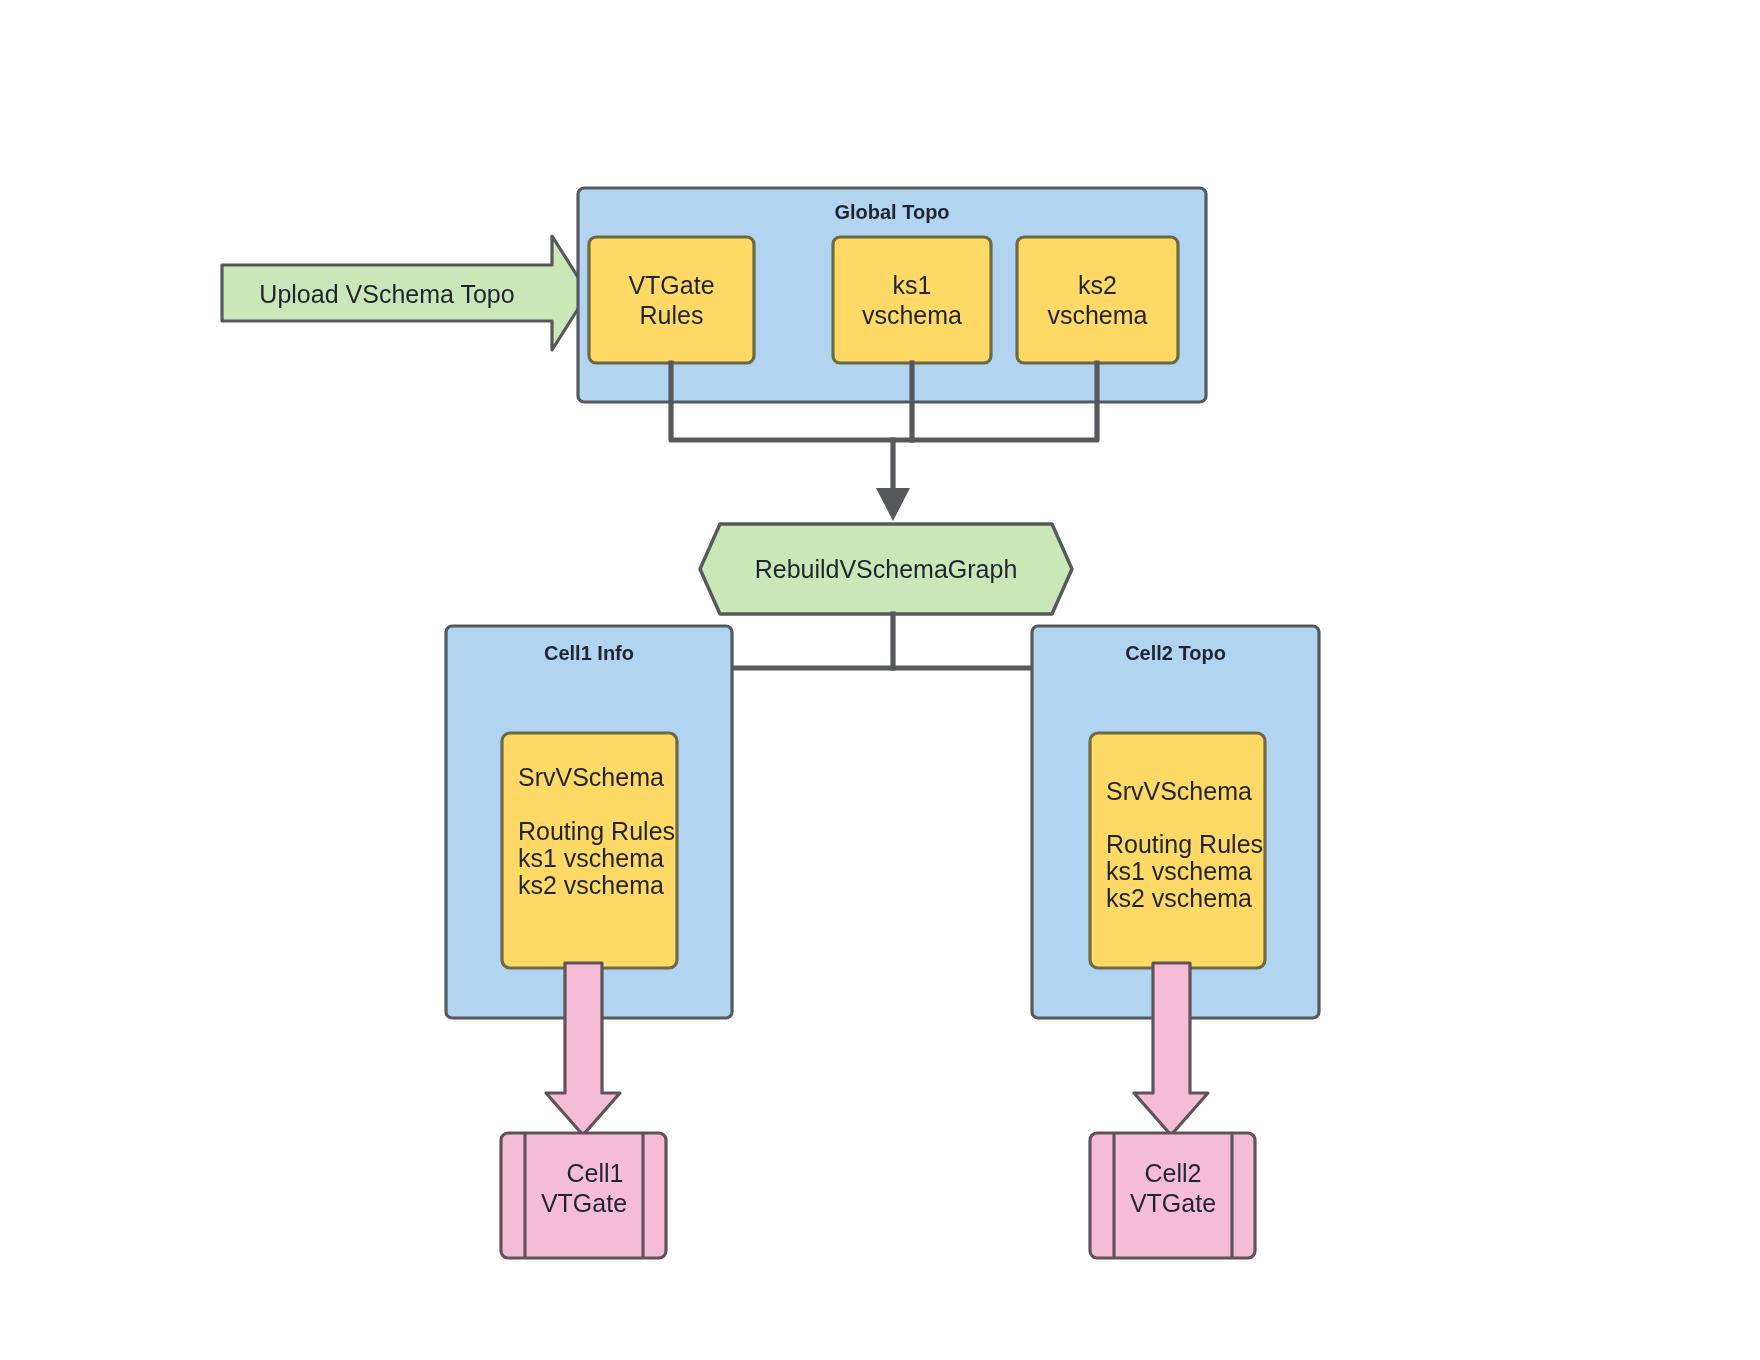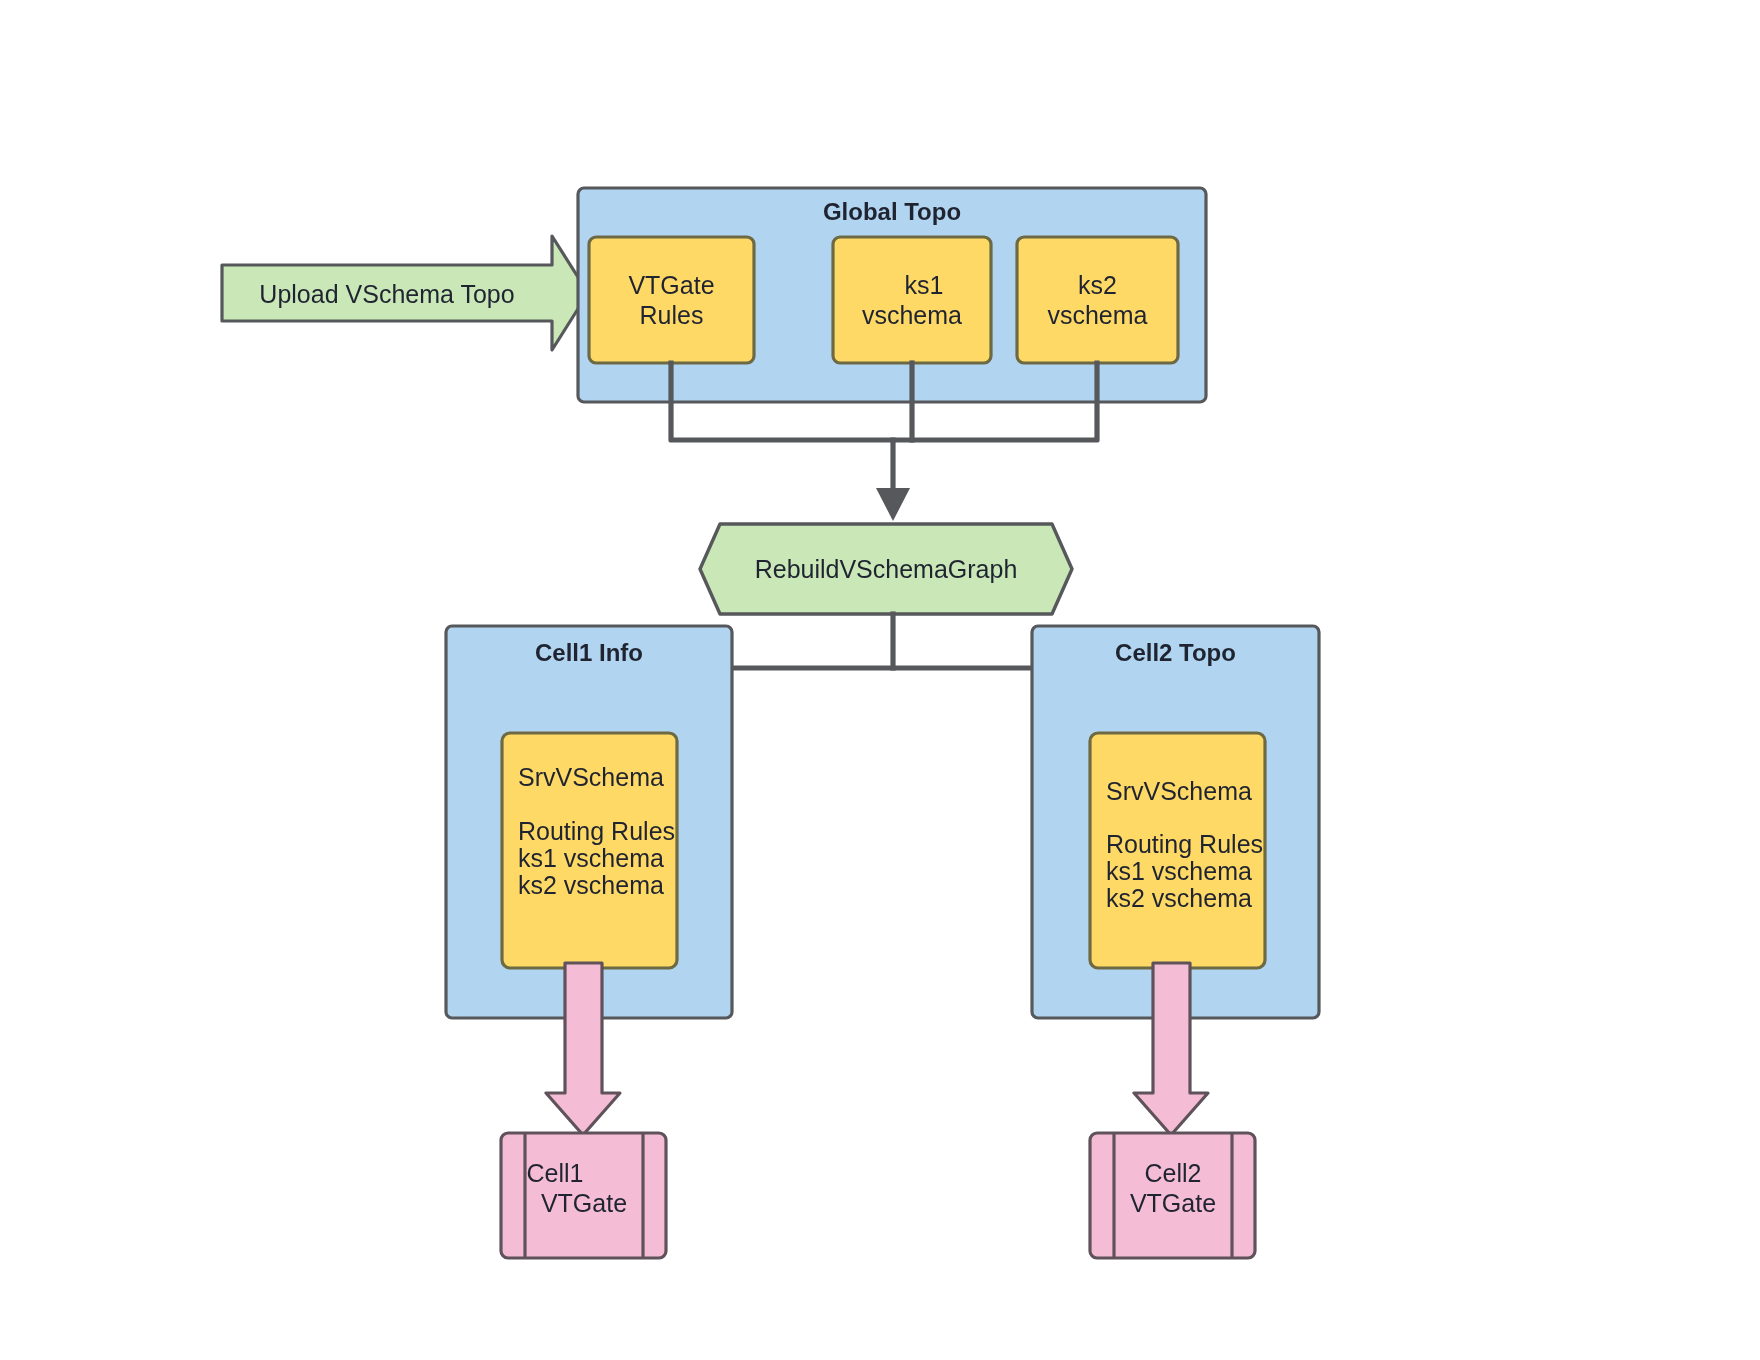--- a/index.html
+++ b/index.html
@@ -28,21 +28,21 @@
   }
   .lbl {
     position: absolute;
     color: #1f2430;
     font-size: 25px;
     line-height: 30px;
     white-space: pre;
   }
   .lbl-title {
     font-weight: bold;
-    font-size: 24px;
+    font-size: 20px;
     text-align: center;
   }
   .lbl-center {
     text-align: center;
   }
   .lbl-left {
     text-align: left;
   }
 </style>
 </head>
@@ -135,36 +135,36 @@
 
   </svg>
 
   <div class="lbl lbl-center" style="left:222px; top:279px; width:330px;">Upload VSchema Topo</div>
 
   <div class="lbl lbl-title" style="left:578px; top:197px; width:628px;">Global Topo</div>
 
   <div class="lbl lbl-center" style="left:589px; top:270px; width:165px;">VTGate</div>
   <div class="lbl lbl-center" style="left:589px; top:300px; width:165px;">Rules</div>
 
-  <div class="lbl lbl-center" style="left:833px; top:270px; width:182px;">ks1</div>
+  <div class="lbl lbl-center" style="left:833px; top:270px; width:158px;">ks1</div>
   <div class="lbl lbl-center" style="left:833px; top:300px; width:158px;">vschema</div>
 
   <div class="lbl lbl-center" style="left:1017px; top:270px; width:161px;">ks2</div>
   <div class="lbl lbl-center" style="left:1017px; top:300px; width:161px;">vschema</div>
 
   <div class="lbl lbl-center" style="left:700px; top:554px; width:372px;">RebuildVSchemaGraph</div>
 
   <div class="lbl lbl-title" style="left:446px; top:638px; width:286px;">Cell1 Info</div>
 
   <div class="lbl lbl-left" style="left:518px; top:762px; width:170px;">SrvVSchema</div>
   <div class="lbl lbl-left" style="left:518px; top:816px; width:170px;">Routing Rules</div>
   <div class="lbl lbl-left" style="left:518px; top:843px; width:170px;">ks1 vschema</div>
   <div class="lbl lbl-left" style="left:518px; top:870px; width:170px;">ks2 vschema</div>
 
-  <div class="lbl lbl-center" style="left:496px; top:1158px; width:118px;text-align:center;">Cell1</div>
+  <div class="lbl lbl-center" style="left:525px; top:1158px; width:140px;text-align:center;">Cell1</div>
   <div class="lbl lbl-center" style="left:525px; top:1188px; width:118px;">VTGate</div>
 
   <div class="lbl lbl-title" style="left:1032px; top:638px; width:287px;">Cell2 Topo</div>
 
   <div class="lbl lbl-left" style="left:1106px; top:776px; width:170px;">SrvVSchema</div>
   <div class="lbl lbl-left" style="left:1106px; top:829px; width:170px;">Routing Rules</div>
   <div class="lbl lbl-left" style="left:1106px; top:856px; width:170px;">ks1 vschema</div>
   <div class="lbl lbl-left" style="left:1106px; top:883px; width:170px;">ks2 vschema</div>
 
   <div class="lbl lbl-center" style="left:1114px; top:1158px; width:118px;">Cell2</div>

